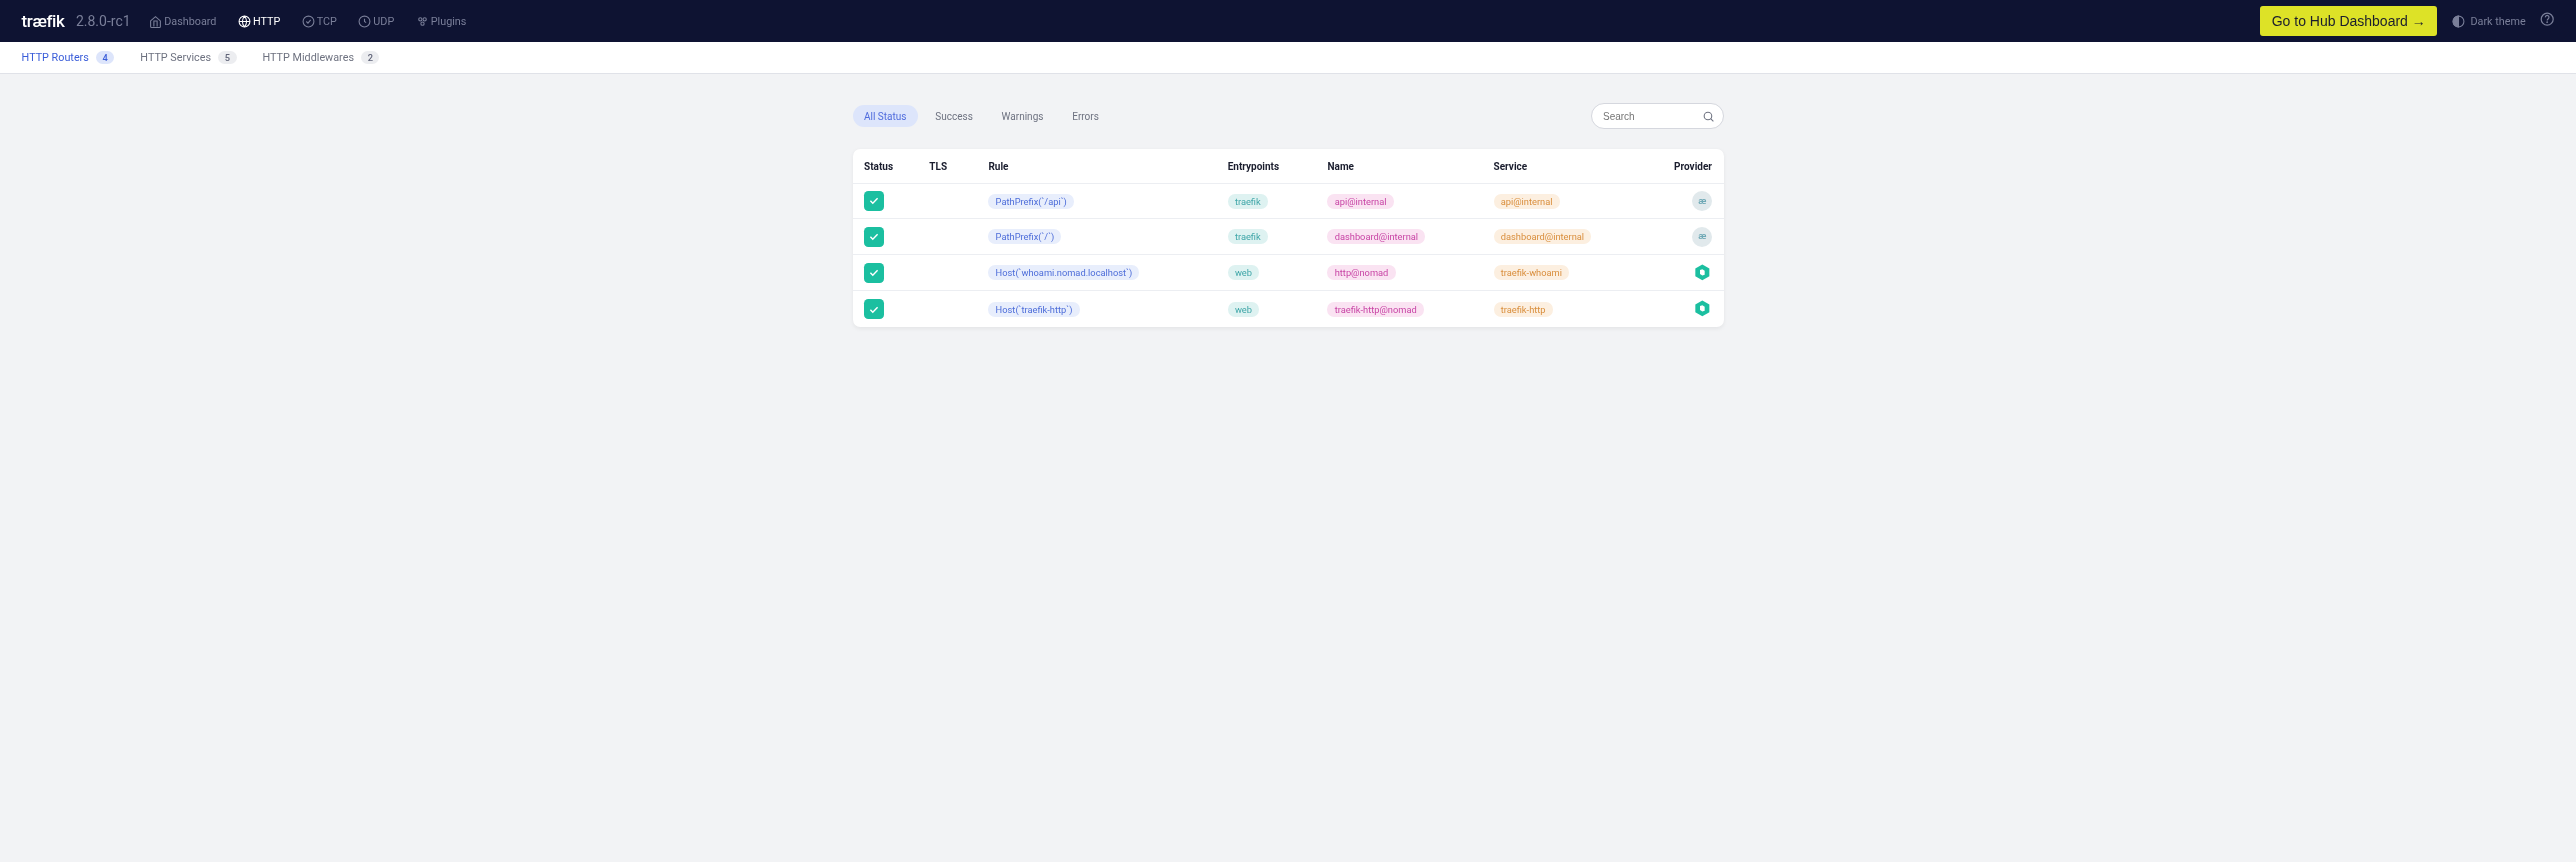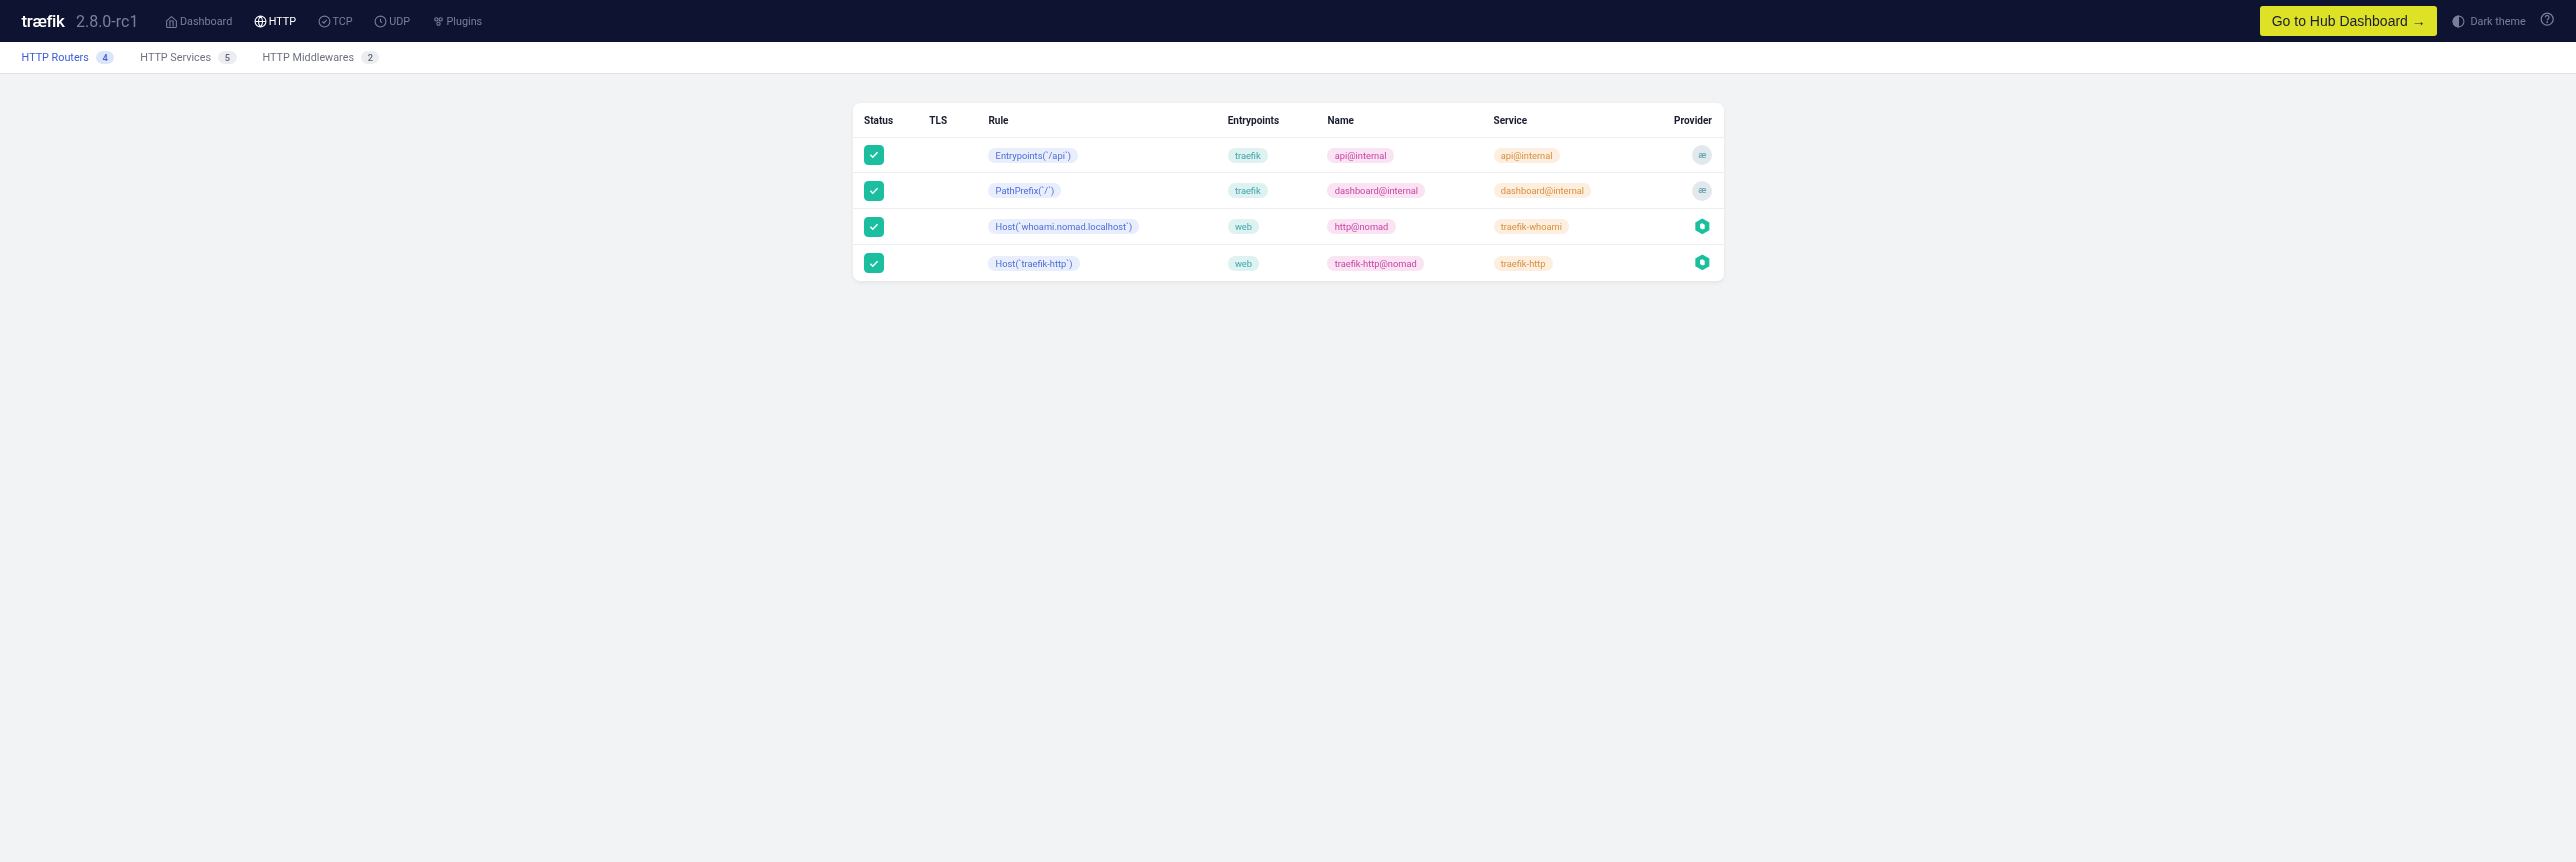--- a/index.html
+++ b/index.html
@@ -1,19 +1,19 @@
 <!DOCTYPE html>
 <html style="font-size:11.5px"><head>
 <meta charset="utf-8">
 <style>
 * { box-sizing: border-box; margin: 0; padding: 0; }
 body { font-family: -apple-system, BlinkMacSystemFont, "Segoe UI", Roboto, sans-serif; background: #f2f3f5; color: #1a1d2e; }
 .topbar { background: #0e1332; height: 42px; display: flex; align-items: center; padding: 0 21.6px; }
 .logo { color: #fff; font-size: 17px; font-weight: 500; letter-spacing: -0.4px; margin-right: 11.5px; }
-.version { color: #7a7f99; font-size: 16px; margin-right: 18px; }
+.version { color: #7a7f99; font-size: 14px; margin-right: 10px; }
 .nav-items { display: flex; gap: 4.3px; align-items: center; }
 .nav-item { display: flex; align-items: center; gap: 2px; color: #7a7f99; font-size: 10.8px; padding: 4.3px 8.6px; cursor: pointer; }
 .nav-item.active { color: #fff; }
 .nav-item svg { width: 13px; height: 13px; }
 .topbar-right { margin-left: auto; display: flex; align-items: center; gap: 14.4px; }
 .hub-btn { background: #dde227; color: #1a1d2e; border: none; padding: 7.2px 11.5px; font-size: 14px; font-weight: 500; border-radius: 2.9px; cursor: pointer; }
 .theme-toggle { display: flex; align-items: center; gap: 5.8px; color: #7a7f99; font-size: 10.8px; cursor: pointer; }
 .help-icon { color: #7a7f99; cursor: pointer; }
 .subnav { background: #fff; border-bottom: 0.7px solid #e0e2e8; padding: 0 21.6px; display: flex; gap: 26px; height: 32px; align-items: center; }
 .subnav-item { display: flex; align-items: flex-start; gap: 7.2px; color: #6e7280; font-size: 10.8px; cursor: pointer; }
@@ -127,20 +127,35 @@
     <span>HTTP Services</span>
     <span class="badge">5</span>
   </div>
   <div class="subnav-item">
     <span>HTTP Middlewares</span>
     <span class="badge">2</span>
   </div>
 </div>
 
 <div class="content">
+  <div class="filters-row">
+    <div class="status-filters">
+      <div class="filter-pill active">All Status</div>
+      <div class="filter-pill">Success</div>
+      <div class="filter-pill">Warnings</div>
+      <div class="filter-pill">Errors</div>
+    </div>
+    <div class="search-box">
+      <input type="text" placeholder="Search" style="">
+      <svg viewBox="0 0 24 24" fill="none" stroke="currentColor" stroke-width="2">
+          <circle cx="11" cy="11" r="7"></circle>
+          <path d="M21 21l-5-5"></path>
+        </svg>
+    </div>
+  </div>
 
   <div class="table-card">
     <table>
       <thead>
         <tr>
           <th class="col-status">Status</th>
           <th class="col-tls">TLS</th>
           <th class="col-rule">Rule</th>
           <th class="col-entry">Entrypoints</th>
           <th class="col-name">Name</th>
@@ -149,21 +164,21 @@
         </tr>
       </thead>
       <tbody id="table-body">
           <tr>
             <td><span class="status-check">
                 <svg viewBox="0 0 24 24" fill="none" stroke="currentColor" stroke-width="3">
                   <path d="M5 12l5 5L20 7"></path>
                 </svg>
               </span></td>
             <td></td>
-            <td><span class="chip chip-blue">Entrypoints(`/api`)</span></td>
+            <td><span class="chip chip-blue">PathPrefix(`/api`)</span></td>
             <td><span class="chip chip-teal">traefik</span></td>
             <td><span class="chip chip-magenta">api@internal</span></td>
             <td><span class="chip chip-orange">api@internal</span></td>
             <td><span class="provider-icon provider-internal">
                 <svg width="14.4" height="14.4" viewBox="0 0 24 24" style="font-size:14px">
                   <text x="12" y="17" text-anchor="middle" font-size="16" fill="#6ea8b5" font-weight="600">æ</text>
                 </svg>
               </span></td>
           </tr>
           <tr>

